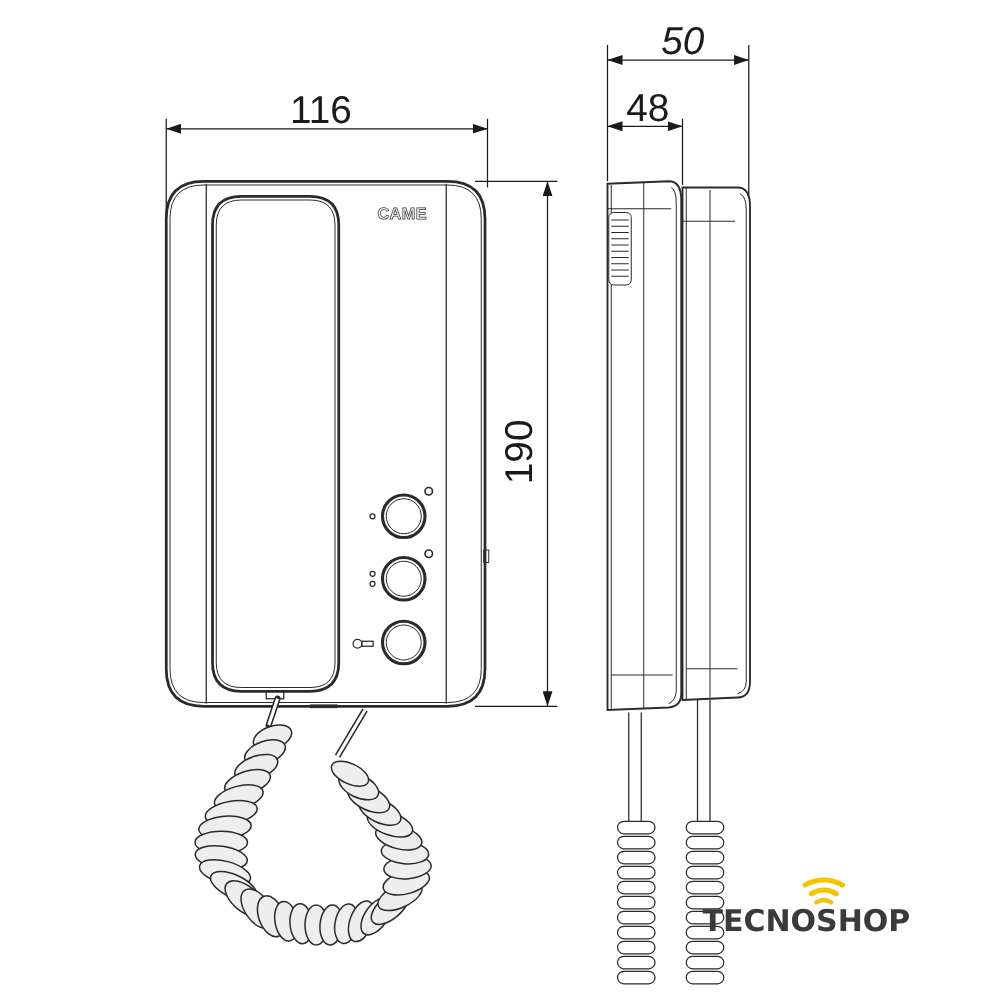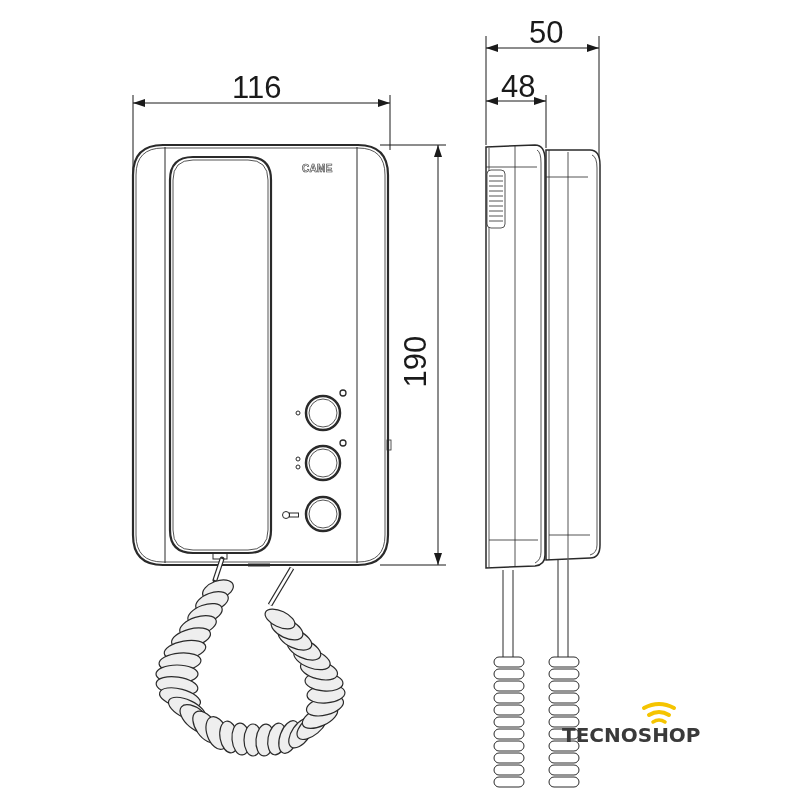--- a/index.html
+++ b/index.html
@@ -1,25 +1,25 @@
 <!DOCTYPE html>
 <html><head>
   <meta charset="utf-8">
   <style>
     html, body { margin: 0; padding: 0; background: #ffffff; }
     body { width: 800px; height: 800px; position: relative; overflow: hidden; font-family: "Liberation Sans", sans-serif; }
     svg { position: absolute; left: 0; top: 0; }
     .dim-label { position: absolute; font-family: "Liberation Sans", sans-serif; font-size: 31px; color: #1a1a1a; line-height: 1; }
     .dim-116 { left: 232px; top: 72px; text-align: center; }
-    .dim-50 { left: 529px; top: 17px; }
+    .dim-50 { left: 529px; top: 17px; font-style: italic; }
     .dim-27 { left: 501px; top: 71px; }
     .dim-190 { left: 385px; top: 346px; transform: rotate(-90deg); transform-origin: center; width: 60px; text-align: center; }
-    .brand-text { position: absolute; left: 302px; top: 163px; font-size: 10px; font-weight: bold; letter-spacing: 0.3px; color: #fff; -webkit-text-stroke: 0.6px #333; }
+    .brand-text { position: absolute; left: 302px; top: 163px; font-size: 13px; font-weight: bold; letter-spacing: 0.3px; color: #fff; -webkit-text-stroke: 0.6px #333; }
     .logo { position: absolute; left: 562px; top: 700px; width: 210px; height: 60px; }
-    .logo-text { position: absolute; left: 0; top: 23px; font-family: "DejaVu Sans", sans-serif; font-weight: bold; font-size: 20px; color: #3a3a3a; letter-spacing: 0px; }
+    .logo-text { position: absolute; left: 0; top: 23px; font-family: "DejaVu Sans", sans-serif; font-weight: bold; font-size: 24px; color: #3a3a3a; letter-spacing: 0px; }
   </style>
 </head>
 <body>
 
 <svg width="800" height="800" viewBox="0 0 800 800" xmlns="http://www.w3.org/2000/svg">
   <defs>
     <marker id="arrowEnd" markerWidth="12" markerHeight="8" refX="12" refY="4" orient="auto" markerUnits="userSpaceOnUse">
       <path d="M0,0 L12,4 L0,8 Z" fill="#1a1a1a"></path>
     </marker>
     <marker id="arrowStart" markerWidth="12" markerHeight="8" refX="0" refY="4" orient="auto" markerUnits="userSpaceOnUse">

